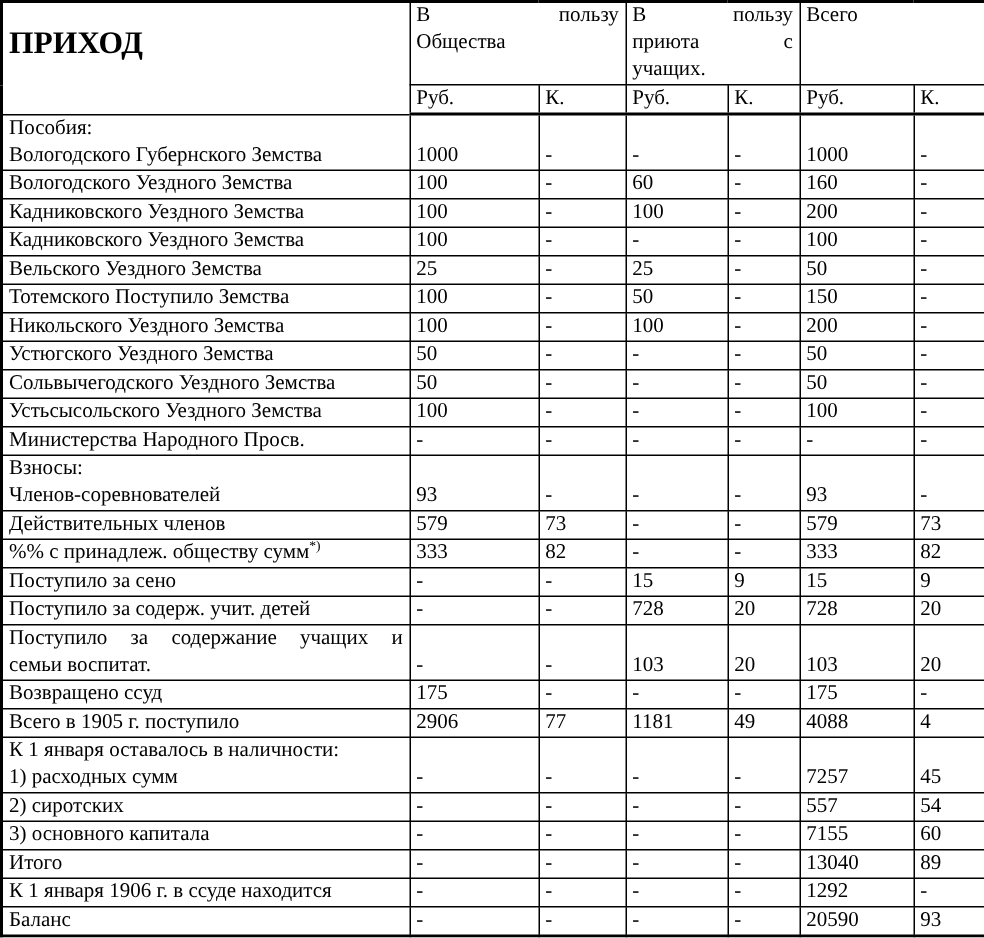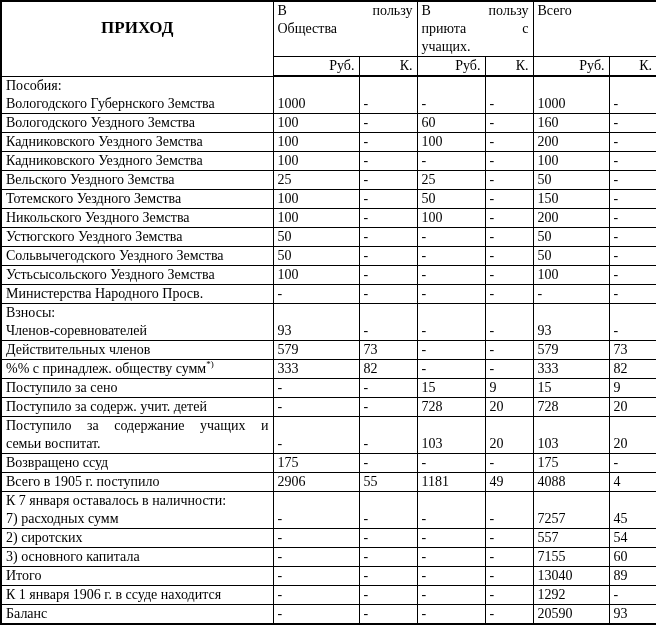--- a/index.html
+++ b/index.html
@@ -27,26 +27,25 @@
     border: 1px solid #000000;
   }
   table.income-table { border-width: 2px; }
   th, td {
     padding: 0 4px;
     text-align: left;
     font-weight: normal;
     overflow: hidden;
   }
   thead th { vertical-align: top; }
-  thead tr.units-row th { border-bottom-width: 2px; height: 18px; text-align: right; }
+  thead tr.units-row th { border-bottom-width: 2px; height: 18px; }
   th.title-cell {
-    text-align: center;
     vertical-align: middle;
     font-weight: bold;
-    font-size: 17px;
+    font-size: 21px;
     padding-bottom: 22px;
   }
   tr.groups-row { height: 55px; }
   tbody td { vertical-align: bottom; height: 18px; }
   td.label { text-align: left; }
   .jline { display: flex; justify-content: space-between; }
   .lline { display: block; }
   sup {
     font-size: 9px;
     line-height: 0;
@@ -150,21 +149,21 @@
         <tr>
           <td class="label"><span>Вельского Уездного Земства</span></td>
           <td class="val">25</td>
           <td class="val">-</td>
           <td class="val">25</td>
           <td class="val">-</td>
           <td class="val">50</td>
           <td class="val">-</td>
         </tr>
         <tr>
-          <td class="label"><span>Тотемского Уездного Земства</span></td>
+          <td class="label"><span>Тотемского Поступило Земства</span></td>
           <td class="val">100</td>
           <td class="val">-</td>
           <td class="val">50</td>
           <td class="val">-</td>
           <td class="val">150</td>
           <td class="val">-</td>
         </tr>
         <tr>
           <td class="label"><span>Никольского Уездного Земства</span></td>
           <td class="val">100</td>
@@ -283,30 +282,30 @@
           <td class="val">175</td>
           <td class="val">-</td>
           <td class="val">-</td>
           <td class="val">-</td>
           <td class="val">175</td>
           <td class="val">-</td>
         </tr>
         <tr>
           <td class="label"><span>Всего в 1905 г. поступило</span></td>
           <td class="val">2906</td>
-          <td class="val">55</td>
+          <td class="val">77</td>
           <td class="val">1181</td>
           <td class="val">49</td>
           <td class="val">4088</td>
           <td class="val">4</td>
         </tr>
         <tr>
           <td class="label">
-            <div class="lline">К 7 января оставалось в наличности:</div>
-            <div class="lline">7) расходных сумм</div>
+            <div class="lline">К 1 января оставалось в наличности:</div>
+            <div class="lline">1) расходных сумм</div>
           </td>
           <td class="val">-</td>
           <td class="val">-</td>
           <td class="val">-</td>
           <td class="val">-</td>
           <td class="val">7257</td>
           <td class="val">45</td>
         </tr>
         <tr>
           <td class="label"><span>2) сиротских</span></td>

